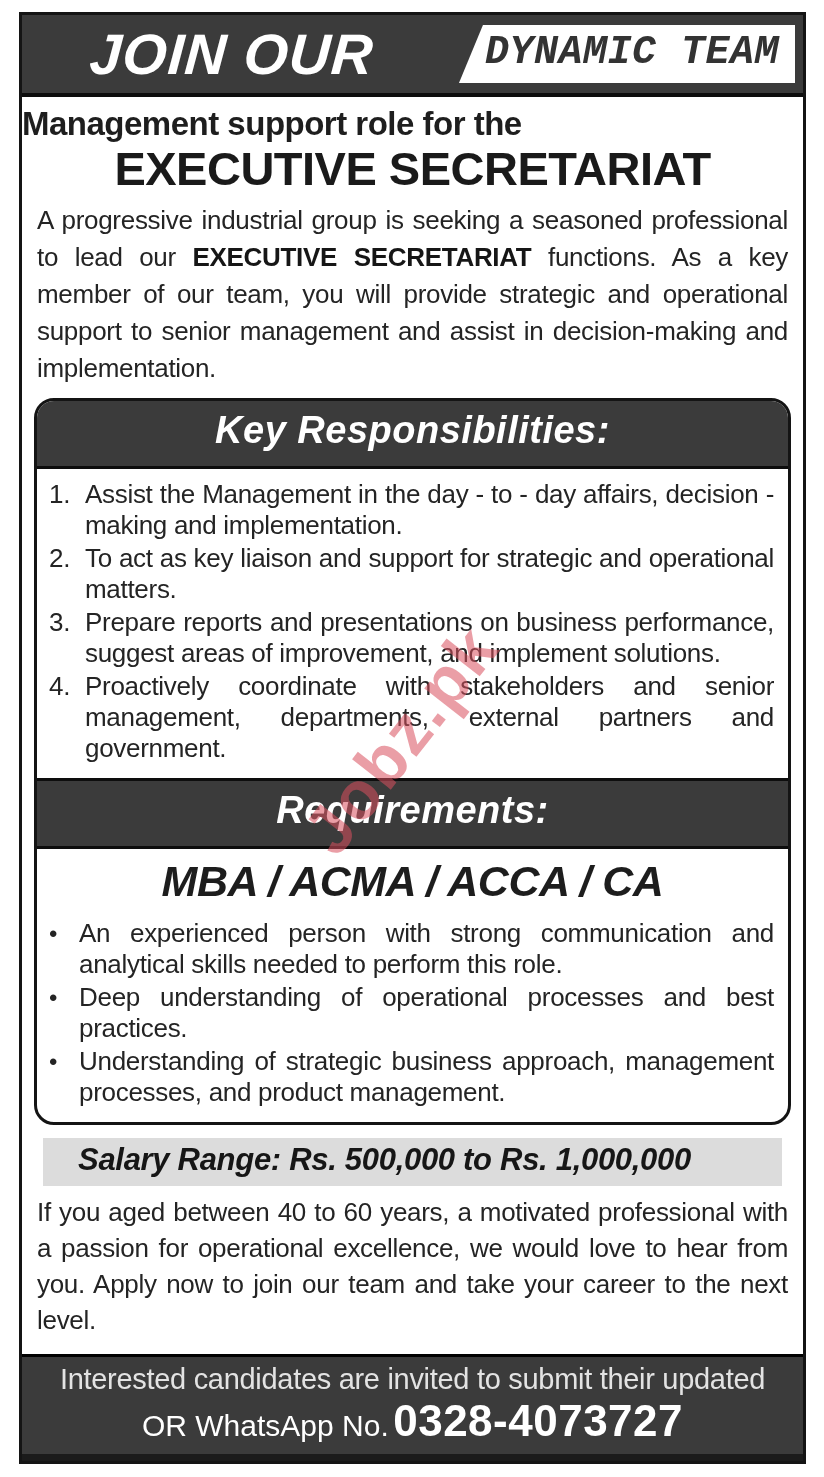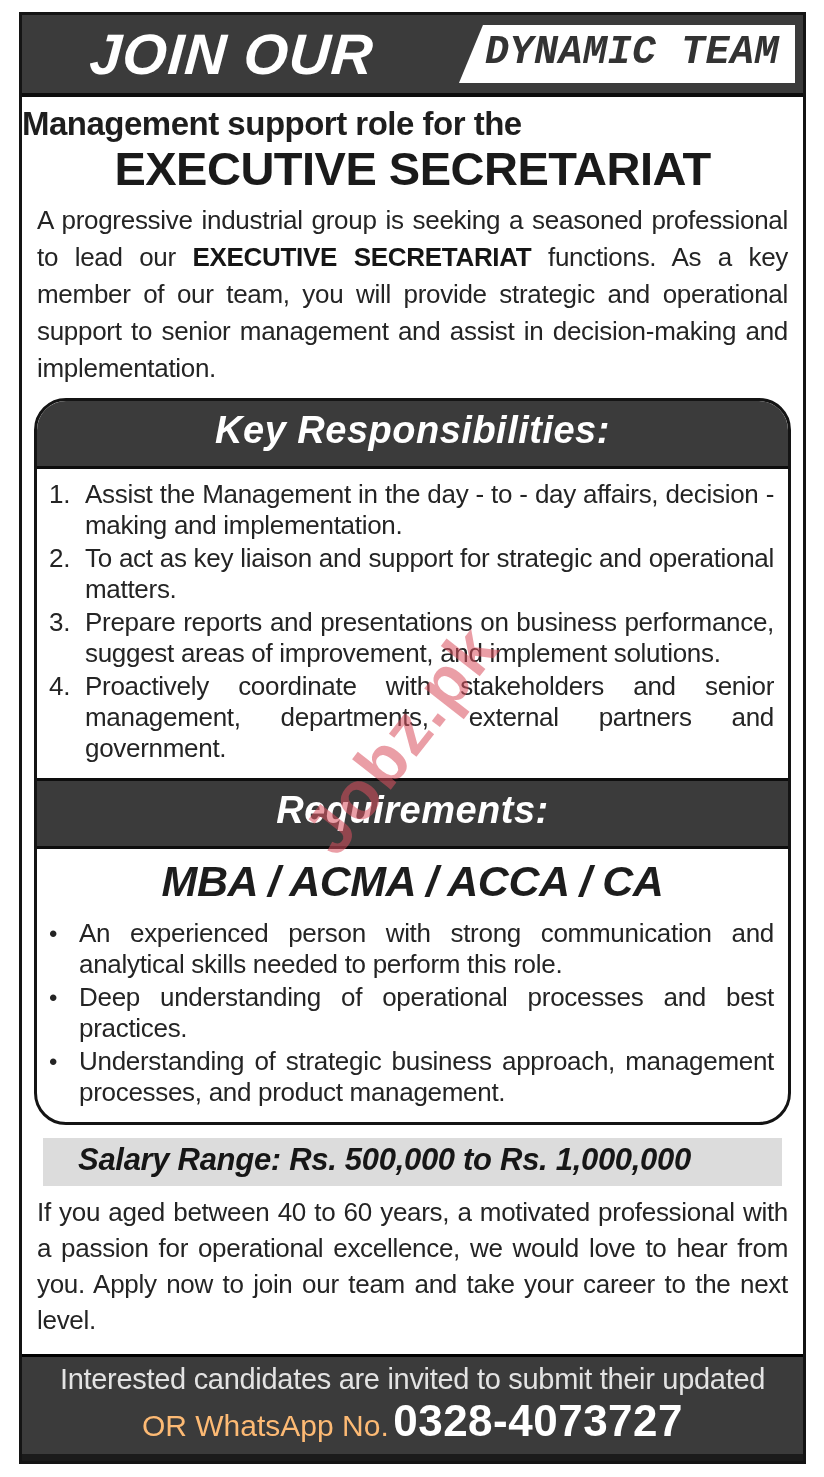--- a/index.html
+++ b/index.html
@@ -77,21 +77,21 @@
     text-align:justify;
     padding:7px 15px 0;
     letter-spacing:-0.3px;
     color:#242424;
   }
   .intro b{color:#161616;}
   
   .details-box{
     margin:11px 12px 0;
     border:3px solid var(--border-black);
-    border-radius:32px;
+    border-radius:20px;
     overflow:hidden;
     flex:0 0 auto;
   }
   .section-band{
     background:var(--band-bg);
     color:var(--band-text);
     font-weight:bold;font-style:italic;
     font-size:38px;
     text-align:center;
     padding:8px 0 14px;
@@ -156,21 +156,21 @@
   }
   .submit-instruction{
     font-size:29px;
     color:#e3e3e3;
     letter-spacing:-0.3px;
   }
   .email-row{margin-top:2px;white-space:nowrap;}
   .email-label{font-size:28px;color:#e3e3e3;}
   .email-address{font-size:42px;font-weight:bold;color:#ffffff;letter-spacing:-0.5px;}
   .whatsapp-row{margin-top:0;white-space:nowrap;}
-  .whatsapp-label{font-size:30px;color:#fdba74;}
+  .whatsapp-label{font-size:30px;color:#ffffff;}
   .whatsapp-number{font-size:44px;font-weight:bold;color:#ffffff;letter-spacing:0.5px;}
   
   .watermark{
     position:absolute;
     left:185px;top:700px;
     width:430px;
     text-align:center;
     transform:rotate(-52deg);
     font-size:68px;font-weight:bold;
     color:var(--watermark-color);

